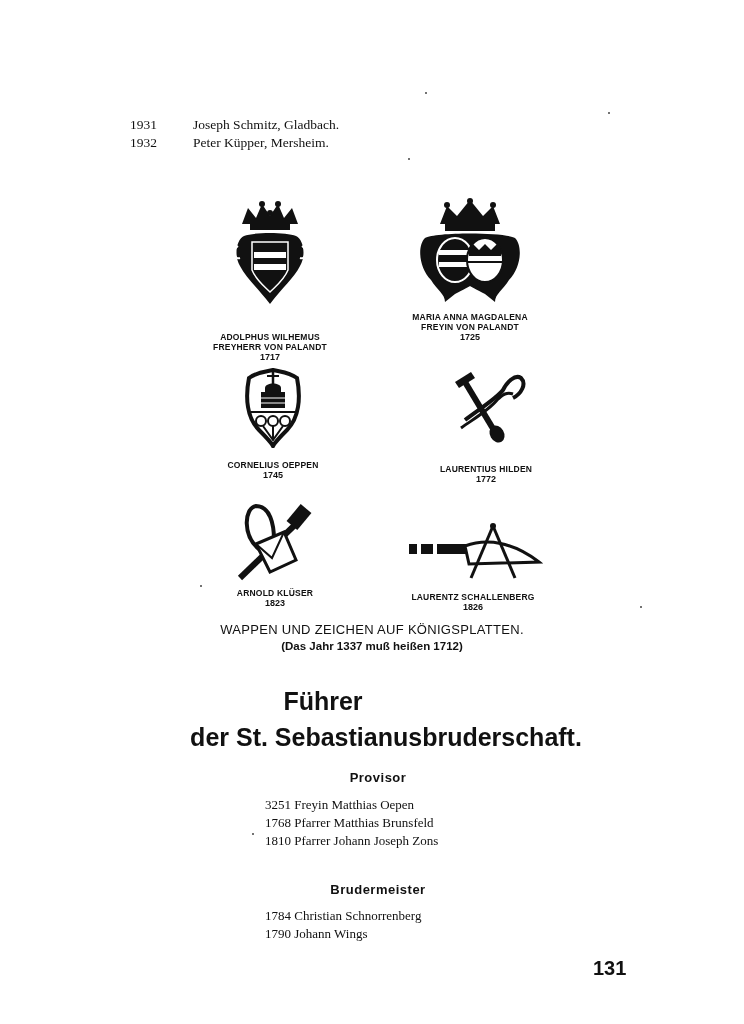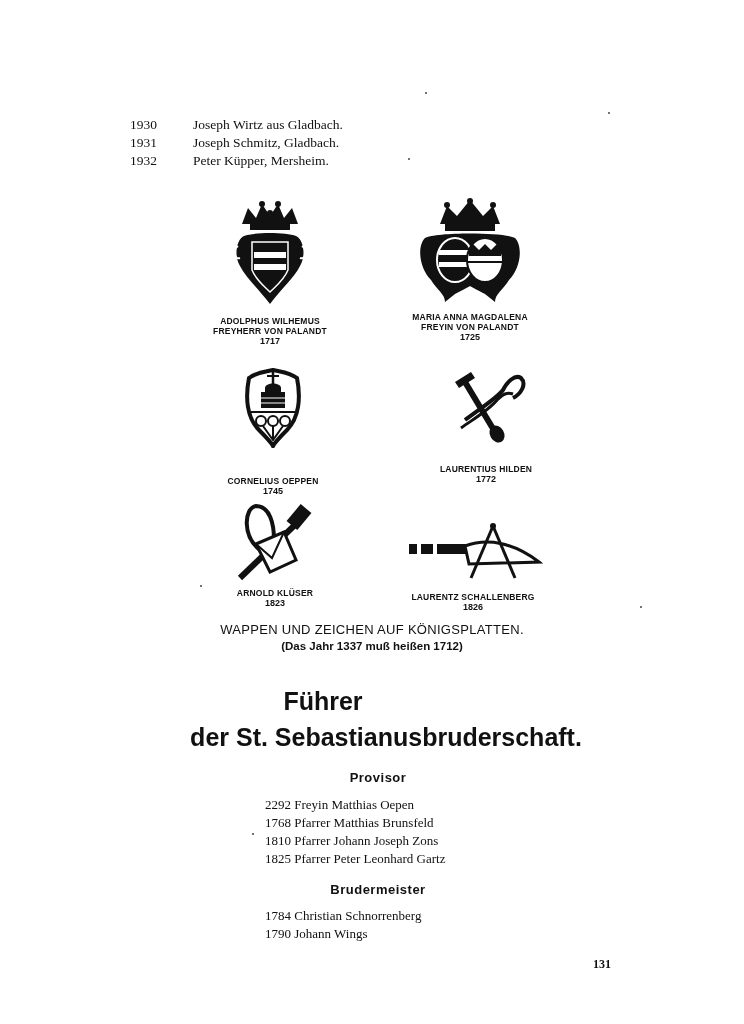--- a/index.html
+++ b/index.html
@@ -40,32 +40,28 @@
     .h1b {
       left: 0; width: 772px; top: 722px; text-align: center;
       font-family: "Liberation Sans", sans-serif; font-weight: bold; font-size: 25px; line-height: 30px;
     }
     .h2 {
       left: 0; width: 756px; text-align: center;
       font-family: "Liberation Sans", sans-serif; font-weight: bold; font-size: 13px; letter-spacing: 0.5px;
     }
     .plist { left: 265px; font-family: "Liberation Serif", serif; font-size: 13px; line-height: 18px; }
     .pagenum {
-      left: 593px; top: 957px; font-family: Liberation Serif, serif; font-weight: bold; font-size: 12px;
+      left: 593px; top: 957px; font-family: Liberation Sans, sans-serif; font-weight: bold; font-size: 20px;
     }
     .speck { position: absolute; width: 2px; height: 2px; background: #444; border-radius: 1px; }
   </style>
 </head>
 <body>
 
 <div class="abs toplist">
-  <div class="toprow">
-    <span class="yr">1930</span>
-    <span>Joseph Wirtz aus Gladbach.</span>
-  </div>
   <div class="toprow">
     <span class="yr">1931</span>
     <span>Joseph Schmitz, Gladbach.</span>
   </div>
   <div class="toprow">
     <span class="yr">1932</span>
     <span>Peter Küpper, Mersheim.</span>
   </div>
 </div>
 
@@ -76,21 +72,21 @@
     <circle cx="32" cy="4" r="3" fill="#111"></circle>
       <circle cx="48" cy="4" r="3" fill="#111"></circle>
       <circle cx="40" cy="13" r="3" fill="#111"></circle>
     <path d="M14 36 C6 40 4 56 10 66 C16 78 28 88 40 104 C52 88 64 78 70 66 C76 56 74 40 66 36 C56 32 24 32 14 36 Z" fill="#111"></path>
     <path d="M22 42 L58 42 L58 70 C54 80 46 86 40 92 C34 86 26 80 22 70 Z" fill="#111" stroke="#fff" stroke-width="1.5"></path>
     <rect x="24" y="52" width="32" height="6" fill="#fff"></rect>
     <rect x="24" y="64" width="32" height="6" fill="#fff"></rect>
     <path d="M8 46 C2 50 4 60 10 58" stroke="#fff" stroke-width="2" fill="none"></path>
     <path d="M72 46 C78 50 76 60 70 58" stroke="#fff" stroke-width="2" fill="none"></path>
   </svg>
-  <div class="cap" style="margin-top:8px;">Adolphus Wilhemus</div>
+  <div class="cap" style="margin-top:24px;">Adolphus Wilhemus</div>
   <div class="cap">Freyherr von Palandt</div>
   <div class="capyr">1717</div>
 </div>
 
 <div class="abs emblem" style="left:370px; top:198px;">
   <svg width="110" height="110" viewBox="0 0 110 110">
     <path d="M25 26 L32 8 L42 18 L55 2 L68 18 L78 8 L85 26 Z" fill="#111"></path>
     <rect x="30" y="24" width="50" height="9" fill="#111"></rect>
     <circle cx="32" cy="7" r="3" fill="#111"></circle>
       <circle cx="55" cy="3" r="3" fill="#111"></circle>
@@ -116,21 +112,21 @@
     <path d="M22 20 C22 14 38 14 38 20 L38 24 L22 24 Z" fill="#111"></path>
     <rect x="18" y="24" width="24" height="16" fill="#111"></rect>
     <line x1="18" y1="30" x2="42" y2="30" stroke="#fff" stroke-width="1"></line>
     <line x1="18" y1="35" x2="42" y2="35" stroke="#fff" stroke-width="1"></line>
     <line x1="8" y1="44" x2="52" y2="44" stroke="#111" stroke-width="2"></line>
     <circle cx="18" cy="53" r="5" fill="none" stroke="#111" stroke-width="2"></circle>
     <circle cx="30" cy="53" r="5" fill="none" stroke="#111" stroke-width="2"></circle>
     <circle cx="42" cy="53" r="5" fill="none" stroke="#111" stroke-width="2"></circle>
     <path d="M20 58 L30 72 L40 58 M30 58 L30 72" stroke="#111" stroke-width="2" fill="none"></path>
   </svg>
-  <div class="cap" style="margin-top:28px;">Cornelius Oeppen</div>
+  <div class="cap" style="margin-top:12px;">Cornelius Oeppen</div>
   <div class="capyr">1745</div>
 </div>
 
 <div class="abs emblem" style="left:386px; top:368px;">
   <svg width="90" height="80" viewBox="0 0 90 80">
     <path d="M14 14 L30 4 L34 10 L18 20 Z" fill="#111"></path>
     <line x1="24" y1="14" x2="54" y2="64" stroke="#111" stroke-width="6"></line>
     <ellipse cx="56" cy="66" rx="7" ry="9" fill="#111" transform="rotate(-30 56 66)"></ellipse>
     <path d="M24 52 C40 40 56 30 62 22 C66 14 74 6 80 10 C86 16 80 26 72 30" fill="none" stroke="#111" stroke-width="4"></path>
     <path d="M20 60 C34 50 48 42 56 32 C62 26 66 24 72 26" fill="none" stroke="#111" stroke-width="3"></path>
@@ -166,24 +162,23 @@
 </div>
 
 <div class="abs plate-title">WAPPEN UND ZEICHEN AUF KÖNIGSPLATTEN.</div>
 <div class="abs plate-note">(Das Jahr 1337 muß heißen 1712)</div>
 
 <div class="abs h1">Führer</div>
 <div class="abs h1b">der St. Sebastianusbruderschaft.</div>
 
 <div class="abs h2" style="top:770px;">Provisor</div>
 <div class="abs plist" style="top:796px;">
-  <div><span>2292</span> <span>Freyin Matthias Oepen</span></div>
+  <div><span>3251</span> <span>Freyin Matthias Oepen</span></div>
   <div><span>1768</span> <span>Pfarrer Matthias Brunsfeld</span></div>
   <div><span>1810</span> <span>Pfarrer Johann Joseph Zons</span></div>
-  <div><span>1825</span> <span>Pfarrer Peter Leonhard Gartz</span></div>
 </div>
 
 <div class="abs h2" style="top:882px;">Brudermeister</div>
 <div class="abs plist" style="top:907px;">
   <div><span>1784</span> <span>Christian Schnorrenberg</span></div>
   <div><span>1790</span> <span>Johann Wings</span></div>
 </div>
 
 <div class="abs pagenum">131</div>
 

